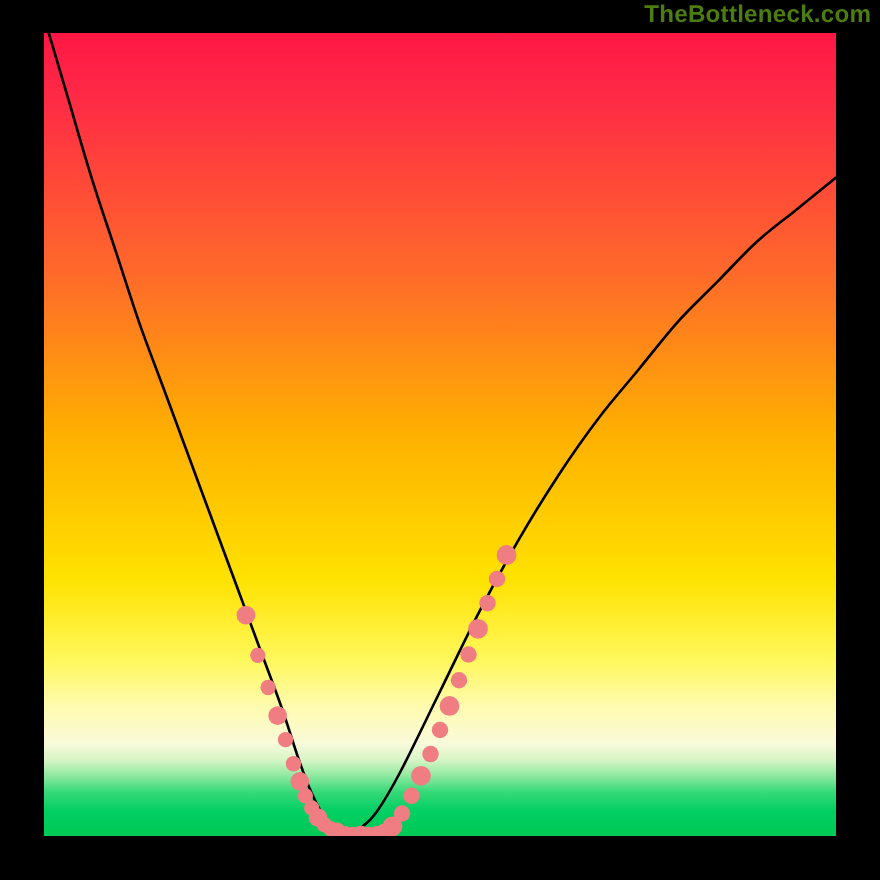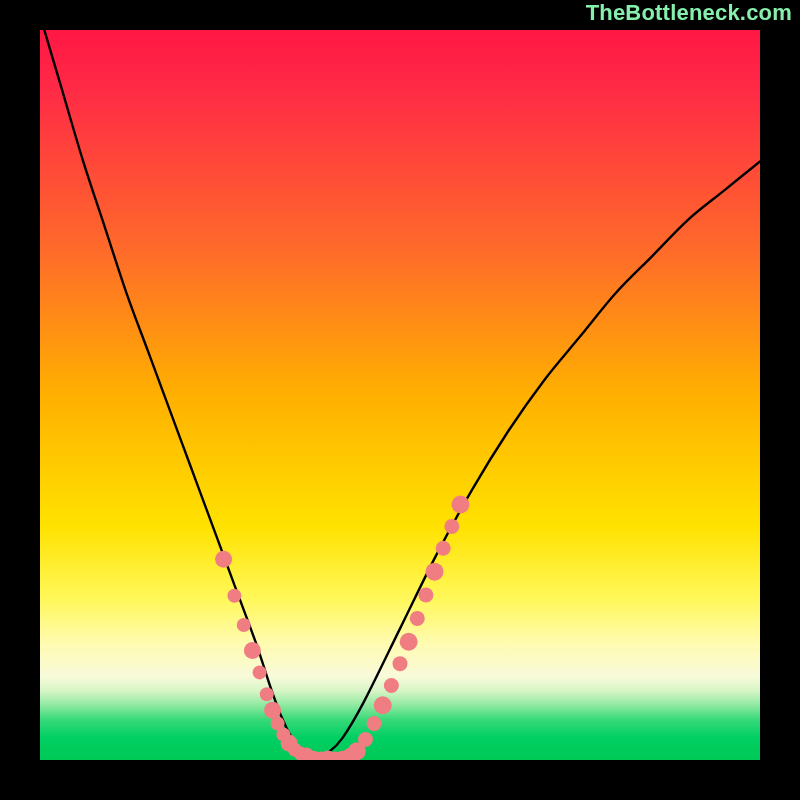--- a/index.html
+++ b/index.html
@@ -16,21 +16,21 @@
     height: 800px;
     background: #000;
     position: relative;
   }
   .watermark {
     position: absolute;
     top: 0;
     right: 8px;
     font-size: 22px;
     font-weight: 600;
-    color: #86efac;
+    color: #4d7c0f;
     letter-spacing: 0.2px;
     user-select: none;
   }
   svg {
     display: block;
     position: absolute;
     top: 0;
     left: 0;
   }
 </style>

